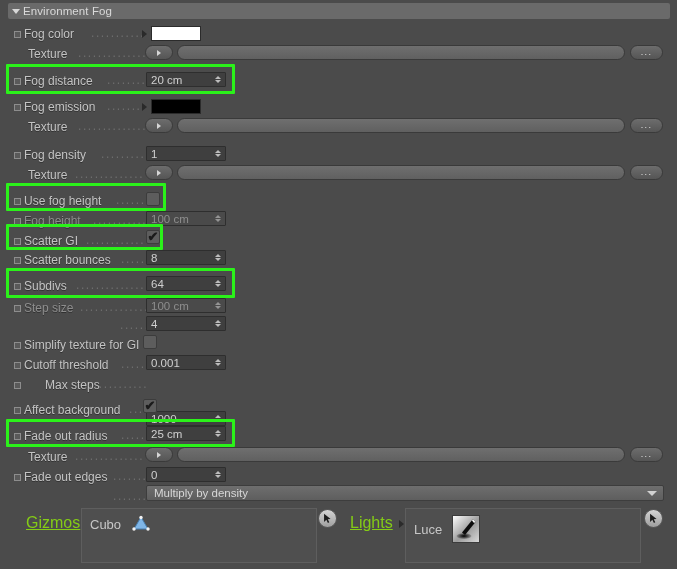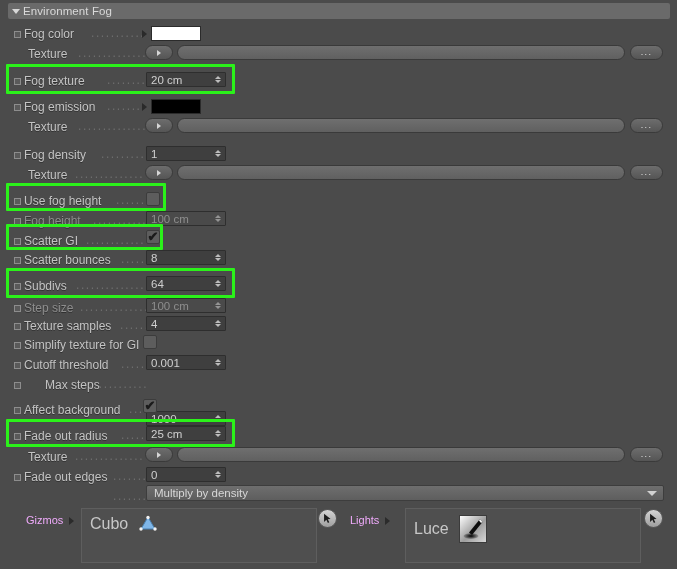--- a/index.html
+++ b/index.html
@@ -104,31 +104,31 @@
   }
   .dropdown .caret{
     position:absolute;right:6px;width:0;height:0;
     border-left:5px solid transparent;border-right:5px solid transparent;border-top:5px solid #d2d2d2;
   }
 
   
   .hl{position:absolute;border:3px solid #2bf21a;box-sizing:border-box;pointer-events:none;border-radius:1px;}
 
   
-  .glabel{position:absolute;color:#f0abfc;font-size:11px;}
+  .glabel{position:absolute;color:#84cc16;font-size:16px;text-decoration:underline;}
   .glabel .ar{
     display:inline-block;width:0;height:0;vertical-align:middle;margin-left:6px;
     border-top:4px solid transparent;border-bottom:4px solid transparent;border-left:5px solid #2b2b2b;
   }
   .listbox{
     position:absolute;background:#4f4f4f;border:1px solid #5e5e5e;box-sizing:border-box;
   }
   .listbox .item{
     position:absolute;left:8px;top:6px;display:flex;align-items:center;gap:10px;
-    color:#c7c7c7;font-size:16px;
+    color:#c7c7c7;font-size:13px;
   }
   .cursor-btn{
     position:absolute;width:19px;height:19px;border-radius:50%;
     background:linear-gradient(#d4d4d4,#9e9e9e);border:1px solid #5a5a5a;box-sizing:border-box;
     display:flex;align-items:center;justify-content:center;
   }
   .cursor-btn svg{display:block;}
 
   .cone-icon{width:20px;height:18px;display:block;}
   .light-icon{width:26px;height:26px;display:block;border:1px solid #3b3b3b;}
@@ -158,21 +158,21 @@
   </div>
   <div class="dots" style="position:absolute;top:46px;left:75px;width:68px;">...........................</div>
   <div class="tex-btn" style="top:45px;left:145px;">
       <span class="ar"></span>
     </div>
   <div class="tex-bar" style="top:45px;left:177px;width:448px;"></div>
   <div class="dots-btn" style="top:45px;left:630px;">...</div>
 
   <div class="row" style="top:71px;left:14px;width:130px;">
     <span class="chk-sm"></span>
-    <span class="lbl">Fog texture</span>
+    <span class="lbl">Fog distance</span>
   </div>
   <div class="dots" style="position:absolute;top:73px;left:104px;width:40px;">...........................</div>
   <div class="numfield" style="top:72px;left:146px;width:80px;">
     <span class="val">20 cm</span>
     <span class="spin">
         <i class="up"></i>
         <i class="dn"></i>
       </span>
   </div>
   <div class="hl" style="left: 6px; top: 64px; width: 229px; height: 30px; border-color: rgb(43, 242, 26);"></div>
@@ -284,24 +284,20 @@
   </div>
   <div class="dots" style="position:absolute;top:300px;left:77px;width:66px;">...........................</div>
   <div class="numfield" style="top:298px;left:146px;width:80px;color:#8d8d8d;background:#4a4a4a;">
     <span class="val">100 cm</span>
     <span class="spin">
         <i class="up" style="border-bottom-color:#949494"></i>
         <i class="dn" style="border-top-color:#949494"></i>
       </span>
   </div>
 
-  <div class="row" style="top:316px;left:14px;width:150px;">
-    <span class="chk-sm"></span>
-    <span class="lbl">Texture samples</span>
-  </div>
   <div class="dots" style="position:absolute;top:318px;left:117px;width:26px;">...........................</div>
   <div class="numfield" style="top:316px;left:146px;width:80px;">
     <span class="val">4</span>
     <span class="spin">
         <i class="up"></i>
         <i class="dn"></i>
       </span>
   </div>
 
   <div class="row" style="top:335px;left:14px;width:160px;">

